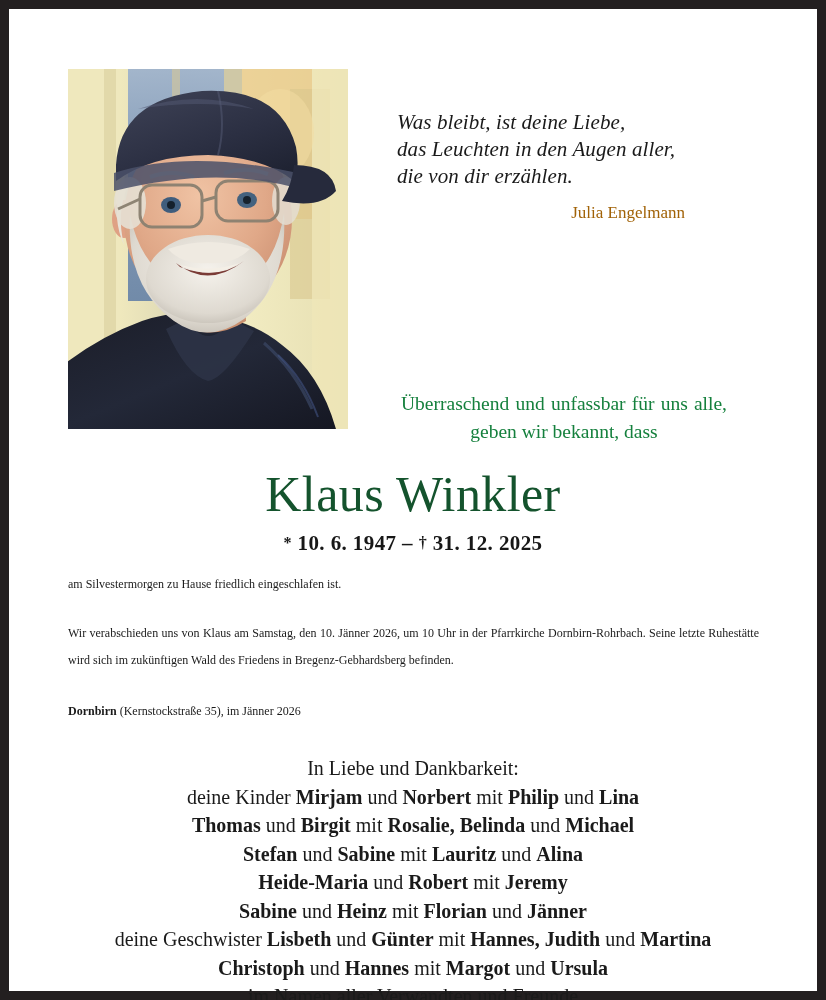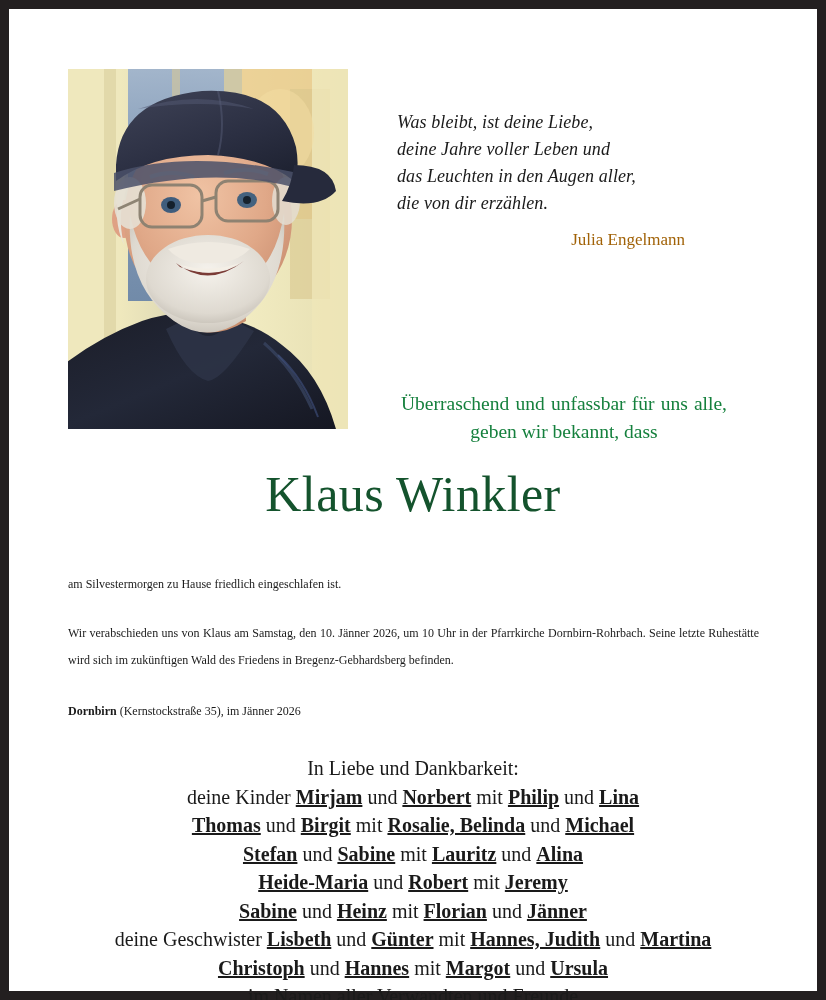--- a/index.html
+++ b/index.html
@@ -53,21 +53,21 @@
   .portrait svg { display: block; width: 280px; height: 360px; }
 
   .quote-block {
     position: absolute;
     left: 388px;
     top: 100px;
     width: 300px;
   }
   .quote-line {
     font-style: italic;
-    font-size: 18px;
+    font-size: 21px;
     line-height: 27px;
     letter-spacing: 0.1px;
     white-space: nowrap;
     color: #1a1a1a;
   }
   .quote-attrib {
     margin-top: 12px;
     text-align: right;
     font-size: 17px;
     line-height: 21px;
@@ -139,21 +139,21 @@
     left: 0;
     top: 745px;
     width: 808px;
     text-align: center;
     font-size: 20px;
     line-height: 28.5px;
     color: #1a1a1a;
   }
   .family .f-head { font-weight: normal; }
   .family .f-line { white-space: nowrap; }
-  .family b { font-weight: bold; text-decoration: underline; }
+  .family b { font-weight: bold; }
   .family .f-tail { font-weight: normal; }
 </style>
 </head>
 <body>
 
 <div class="notice">
   <div class="inner">
 
     <div class="top-zone">
 
@@ -250,30 +250,36 @@
                    Q 196 88 140 86 Q 84 86 48 112 Z" fill="url(#capg)"></path>
           <path d="M 46 104 Q 120 80 230 104 L 232 120 Q 150 96 46 122 Z" fill="#4a5068" opacity="0.85"></path>
           <path d="M 226 96 Q 264 96 268 122 Q 252 140 214 132 Q 224 116 226 96 Z" fill="#262a3c"></path>
           <path d="M 70 40 Q 130 20 186 40 Q 132 30 70 40 Z" fill="#545a74" opacity="0.5"></path>
           <path d="M 150 22 Q 158 56 150 86" stroke="#555b76" stroke-width="2" fill="none" opacity="0.5"></path>
         </svg>
       </div>
 
       <div class="quote-block">
         <div class="quote-line">Was bleibt, ist deine Liebe,</div>
-        <div class="quote-line">deine Jahre voller Leben und</div>
         <div class="quote-line">das Leuchten in den Augen aller,</div>
         <div class="quote-line">die von dir erzählen.</div>
         <div class="quote-attrib">Julia Engelmann</div>
       </div>
     </div>
 
     <div class="lead">Überraschend und unfassbar für uns alle, geben wir bekannt, dass</div>
 
     <div class="name">Klaus Winkler</div>
+    <div class="dates">
+      <span class="sym">*</span>
+      <span>10. 6. 1947</span>
+      <span>–</span>
+      <span class="sym">†</span>
+      <span>31. 12. 2025</span>
+    </div>
 
     <div class="body-wrap">
       <div class="para first">am Silvestermorgen zu Hause friedlich eingeschlafen ist.</div>
       <div class="para">Wir verabschieden uns von Klaus am Samstag, den 10. Jänner 2026, um 10 Uhr in der Pfarrkirche Dornbirn-Rohrbach. Seine letzte Ruhestätte wird sich im zukünftigen Wald des Friedens in Bregenz-Gebhardsberg befinden.</div>
       <div class="para place">
         <b>Dornbirn</b><span> (Kernstockstraße 35), im Jänner 2026</span>
       </div>
     </div>
 
     <div class="family">

